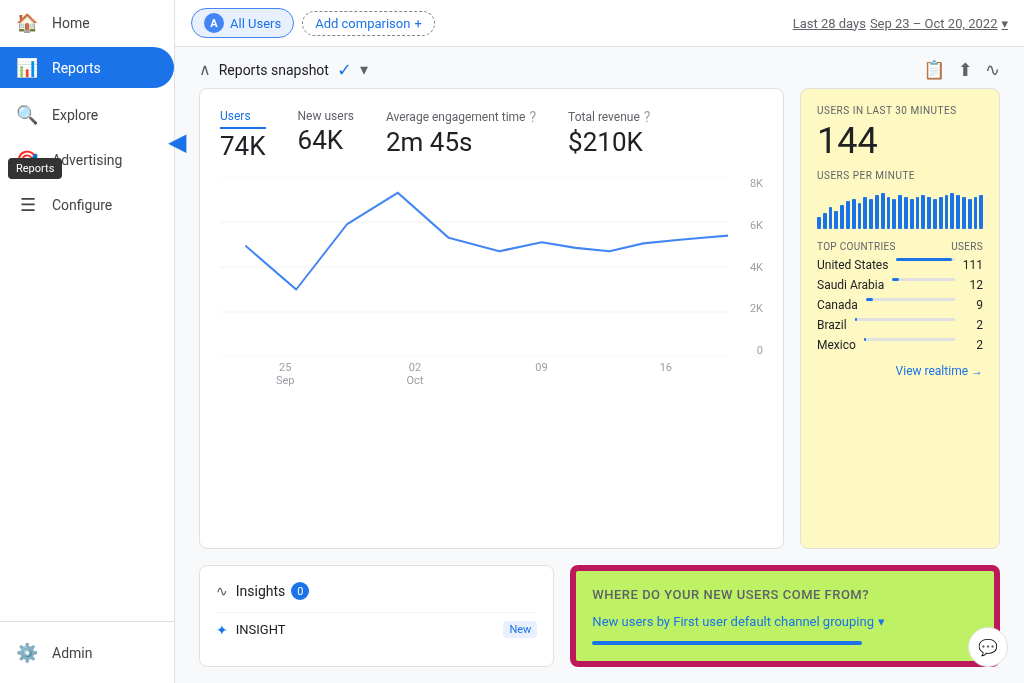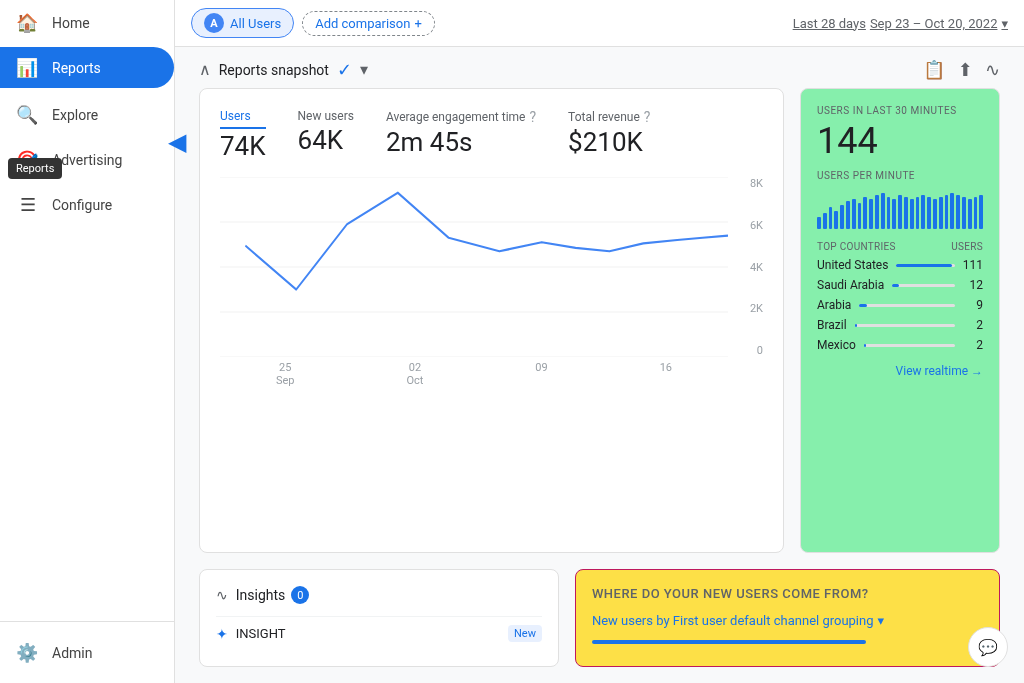--- a/index.html
+++ b/index.html
@@ -47,48 +47,48 @@
     .help-icon { color: #9aa0a6; font-size: 14px; cursor: pointer; }
 
     
     .chart-area { position: relative; height: 180px; margin-top: 2px; }
     .chart-labels-y { position: absolute; right: 0; top: 0; height: 100%; display: flex; flex-direction: column; justify-content: space-between; font-size: 11px; color: #9aa0a6; width: 30px; text-align: right; }
     .chart-svg { width: calc(100% - 35px); height: 100%; }
     .chart-x-labels { display: flex; justify-content: space-around; font-size: 11px; color: #9aa0a6; margin-top: 4px; padding-right: 35px; }
     .chart-x-label { text-align: center; }
 
     
-    .realtime-card { width: 200px; background: #86efac; border-radius: 8px; padding: 16px; border: 1px solid #e0e0e0; flex-shrink: 0; }
+    .realtime-card { width: 200px; background: #fef9c3; border-radius: 8px; padding: 16px; border: 1px solid #e0e0e0; flex-shrink: 0; }
     .realtime-label { font-size: 10px; color: #5f6368; letter-spacing: 0.5px; text-transform: uppercase; margin-bottom: 4px; }
     .realtime-count { font-size: 36px; color: #202124; font-weight: 400; margin-bottom: 8px; }
     .realtime-sub { font-size: 10px; color: #5f6368; text-transform: uppercase; letter-spacing: 0.5px; margin-bottom: 8px; }
     .mini-bars { display: flex; align-items: flex-end; gap: 2px; height: 40px; margin-bottom: 12px; }
     .mini-bar { background: #1a73e8; border-radius: 1px; flex: 1; }
     .countries-table { width: 100%; }
     .countries-header { display: flex; justify-content: space-between; font-size: 10px; color: #5f6368; text-transform: uppercase; letter-spacing: 0.3px; margin-bottom: 6px; }
-    .country-row { display: flex; justify-content: space-between; align-items: center; margin-bottom: 6px; }
+    .country-row { display: flex; justify-content: space-between; align-items: flex-start; margin-bottom: 6px; }
     .country-name { font-size: 12px; color: #202124; }
     .country-bar-container { flex: 1; margin: 0 8px; height: 3px; background: #e0e0e0; border-radius: 2px; }
     .country-bar { height: 100%; background: #1a73e8; border-radius: 2px; }
     .country-users { font-size: 12px; color: #202124; min-width: 20px; text-align: right; }
     .view-realtime { text-align: right; margin-top: 8px; }
     .view-realtime a { font-size: 12px; color: #1a73e8; text-decoration: none; cursor: pointer; }
 
     
     .bottom-row { display: flex; gap: 16px; padding: 0 24px 16px; flex-shrink: 0; }
     .insights-card { flex: 1; background: #fff; border-radius: 8px; padding: 16px; border: 1px solid #e0e0e0; }
     .insights-header { display: flex; align-items: center; gap: 8px; margin-bottom: 12px; }
     .insights-title { font-size: 14px; color: #202124; display: flex; align-items: center; gap: 6px; }
     .badge { background: #1a73e8; color: white; border-radius: 50%; width: 18px; height: 18px; display: flex; align-items: center; justify-content: center; font-size: 11px; }
     .insight-row { display: flex; align-items: center; gap: 8px; padding: 8px 0; border-top: 1px solid #f1f3f4; }
     .insight-spark { color: #1a73e8; font-size: 14px; }
     .insight-text { font-size: 13px; color: #202124; }
     .new-badge { background: #e8f0fe; color: #1a73e8; border-radius: 4px; padding: 2px 6px; font-size: 11px; margin-left: auto; }
 
-    .users-source-card { flex: 1.2; background: #fde047; border-radius: 8px; padding: 16px; border: 1px solid #be185d; }
+    .users-source-card { flex: 1.2; background: #bef264; border-radius: 8px; padding: 16px; border: 6px solid #be185d; }
     .source-header { font-size: 13px; color: #5f6368; text-transform: uppercase; letter-spacing: 0.5px; margin-bottom: 12px; font-weight: 500; }
     .source-select { display: flex; align-items: flex-start; gap: 4px; font-size: 13px; color: #1a73e8; cursor: pointer; margin-bottom: 12px; }
     .source-bar { height: 4px; background: #1a73e8; border-radius: 2px; width: 70%; }
 
     
     .arrow-indicator { position: absolute; left: 168px; top: 128px; color: #1a73e8; font-size: 24px; z-index: 20; }
 
     
     .feedback-btn { position: absolute; right: 16px; bottom: 16px; background: #fff; border: 1px solid #e0e0e0; border-radius: 50%; width: 40px; height: 40px; display: flex; align-items: center; justify-content: center; cursor: pointer; color: #5f6368; }
   </style>
@@ -285,21 +285,21 @@
     <span class="country-users">111</span>
   </div>
               <div class="country-row">
     <span class="country-name">Saudi Arabia</span>
     <div class="country-bar-container">
       <div class="country-bar" style="width:10%"></div>
     </div>
     <span class="country-users">12</span>
   </div>
               <div class="country-row">
-    <span class="country-name">Arabia</span>
+    <span class="country-name">Canada</span>
     <div class="country-bar-container">
       <div class="country-bar" style="width:8%"></div>
     </div>
     <span class="country-users">9</span>
   </div>
               <div class="country-row">
     <span class="country-name">Brazil</span>
     <div class="country-bar-container">
       <div class="country-bar" style="width:2%"></div>
     </div>

